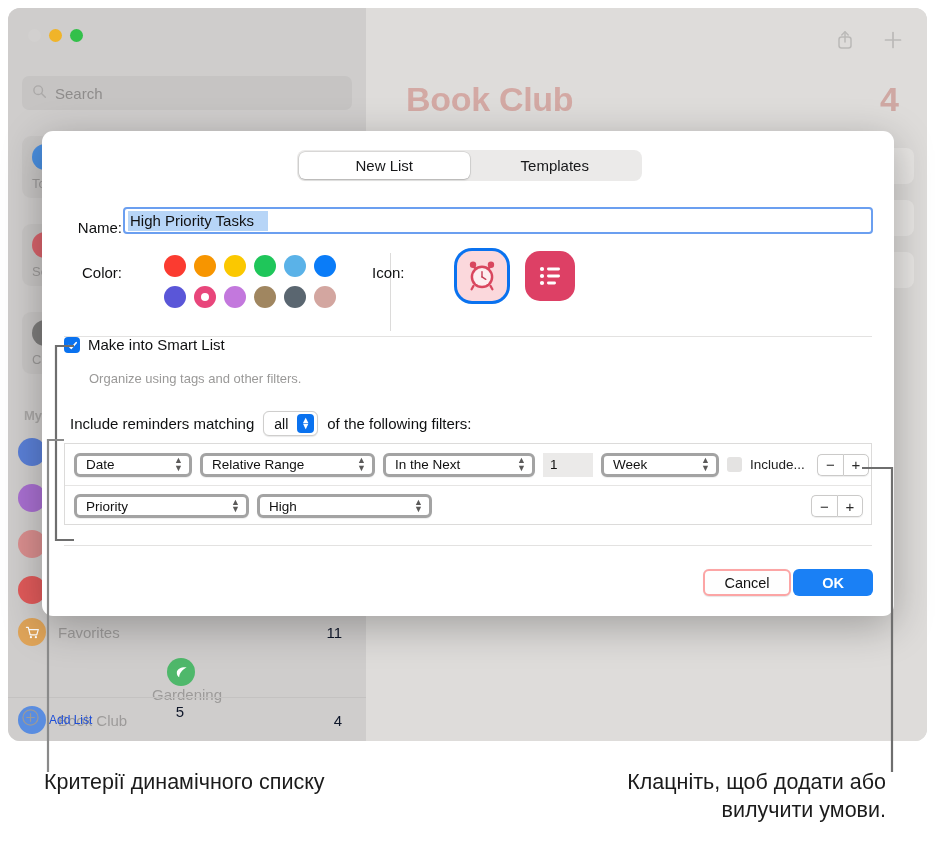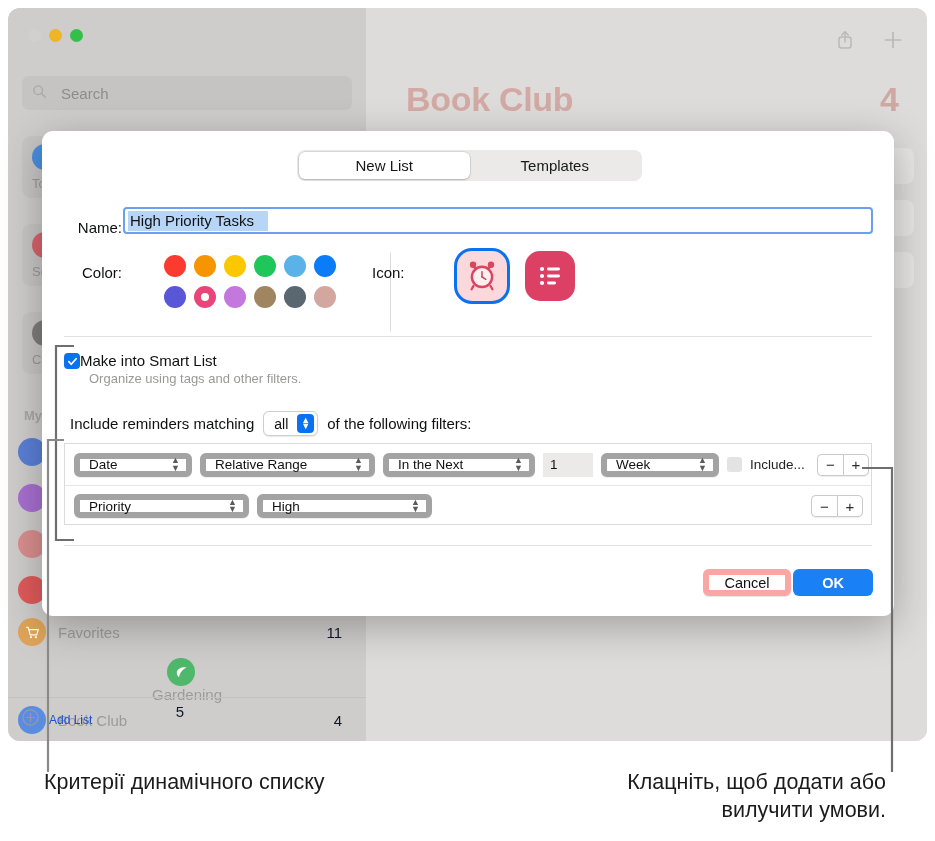--- a/index.html
+++ b/index.html
@@ -41,21 +41,21 @@
   .tl.close  { background: #d2d0cf; }
   .tl.min    { background: #f0b429; }
   .tl.max    { background: #33c04a; }
 
   #search-field {
     position: absolute; left: 14px; top: 68px;
     width: 330px; height: 34px;
     background: #c6c4c3;
     border-radius: 7px;
     display: flex; align-items: center;
-    padding-left: 10px; gap: 14px;
+    padding-left: 10px; gap: 8px;
   }
   #search-field .mag { opacity: .45; }
   #search-placeholder {
     font-size: 15px; color: #8e8c8b;
   }
 
   #doc-title {
     position: absolute; left: 398px; top: 72px;
     font-size: 34px; font-weight: bold;
     color: #d3a9a4;
@@ -221,22 +221,22 @@
   }
   .icon-tile.listicon { background: #dd4065; }
 
   #hdivider {
     position: absolute; left: 22px; top: 205px;
     width: 808px; height: 1px; background: #e3e2e1;
   }
 
   
   #smart-check-row {
-    position: absolute; left: 22px; top: 220px;
-    display: flex; align-items: flex-end; gap: 0;
+    position: absolute; left: 22px; top: 204px;
+    display: flex; align-items: flex-end; gap: 8px;
   }
   .checkbox {
     width: 16px; height: 16px;
     border-radius: 4px;
     background: #0a72ef;
     display: flex; align-items: center; justify-content: center;
     margin-top: 2px;
     flex: 0 0 auto;
   }
   #smart-title { font-size: 15px; color: #0f1011; }
@@ -281,21 +281,21 @@
     width: 100%; height: 41px;
     display: flex; align-items: center;
     padding: 0 8px 0 9px;
     gap: 8px;
   }
   .filter-row.second { top: 41px; border-top: 1px solid #e6e5e4; }
 
   .popup {
     height: 24px;
     background: #fff;
-    border: 6px solid #a3a3a3;
+    border: 3px solid #a3a3a3;
     border-radius: 6px;
     box-shadow: 0 .5px 1px rgba(0,0,0,.07);
     display: flex; align-items: center;
     justify-content: space-between;
     padding: 0 6px 0 9px;
     font-size: 13.5px; color: #111;
     flex: 0 0 auto;
   }
   .popup .chev {
     margin-left: 8px; color: #5b5a59;
@@ -336,21 +336,21 @@
 
   
   #footer-divider {
     position: absolute; left: 22px; top: 414px;
     width: 808px; height: 1px; background: #e3e2e1;
   }
   #cancel-button {
     position: absolute; right: 103px; top: 438px;
     width: 88px; height: 27px;
     background: #fefefe;
-    border: 6px solid #fca5a5;
+    border: 2px solid #fca5a5;
     border-radius: 6px;
     box-shadow: 0 .5px 1px rgba(0,0,0,.1);
     display: flex; align-items: center; justify-content: center;
     font-size: 14.5px; color: #111;
   }
   #ok-button {
     position: absolute; right: 21px; top: 438px;
     width: 80px; height: 27px;
     background: #1a80f5;
     border-radius: 6px;

